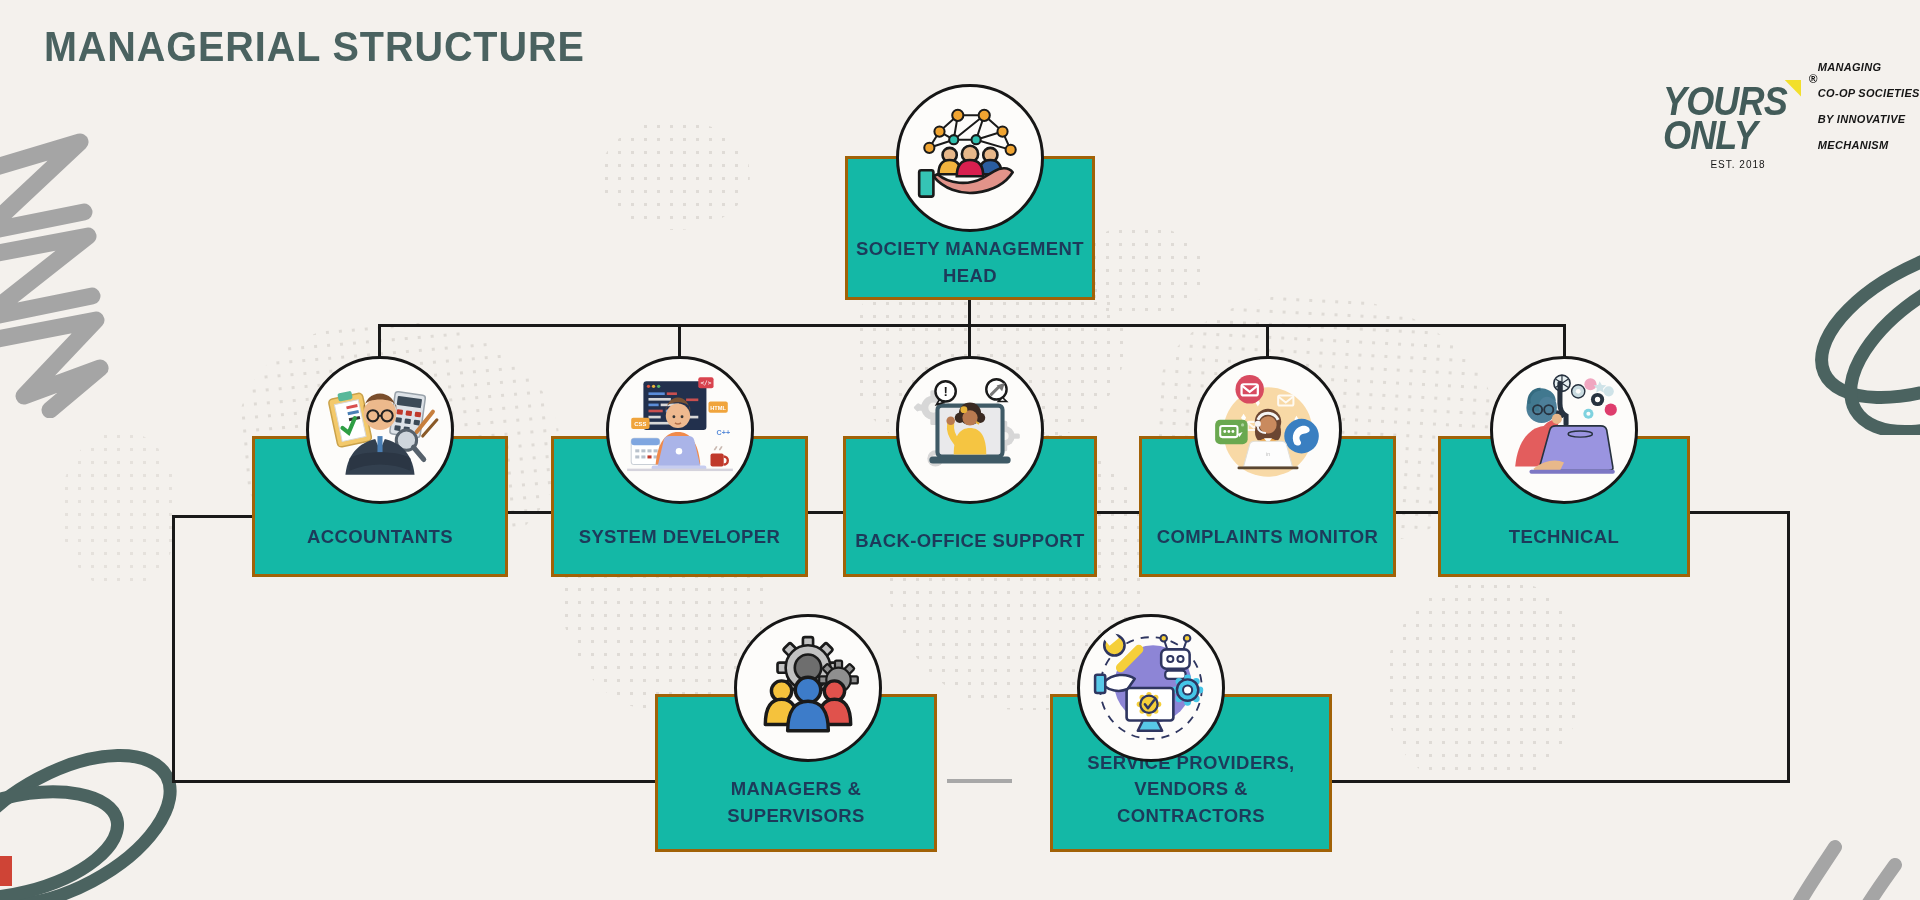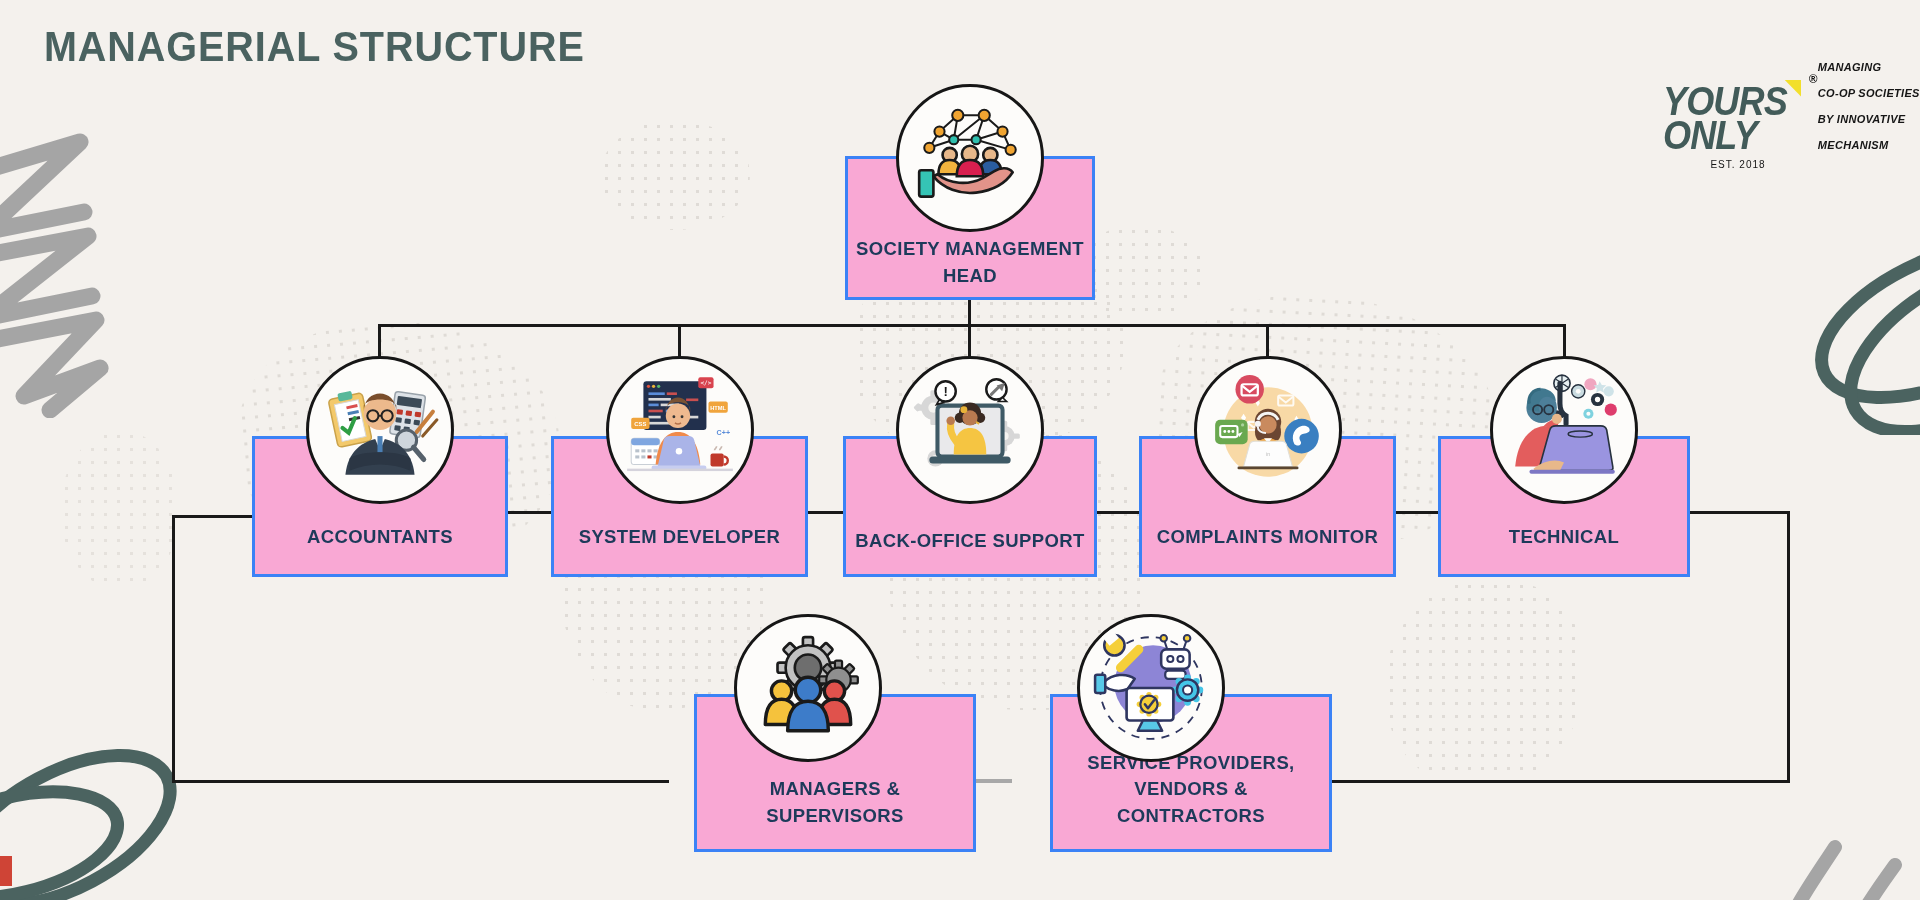--- a/index.html
+++ b/index.html
@@ -31,21 +31,21 @@
     clip-path:polygon(0 0,100% 0,100% 100%);}
   .logo-reg{position:absolute;right:-34px;top:-10px;font-size:12px;font-weight:bold;color:#111;letter-spacing:0;transform:scaleX(1.1);}
   .logo-tagline{display:flex;flex-direction:column;gap:11px;padding-top:12px;}
   .logo-tagline span{font-size:11px;font-weight:bold;color:#151515;letter-spacing:.3px;line-height:1.35;}
   .logo-est{width:150px;text-align:center;font-size:10px;font-weight:normal;color:#151515;letter-spacing:1px;margin-top:7px;}
   
   .line{position:absolute;background:#191919;z-index:1;}
   .line.gray{background:#a8a8a8;}
   
   .node-box{
-    position:absolute;z-index:2;background:#f9a8d4;border:3px solid #3b82f6;
+    position:absolute;z-index:2;background:#14b8a6;border:3px solid #a16207;
     display:flex;justify-content:center;align-items:flex-end;box-sizing:border-box;
   }
   .node-label{
     color:#1d3a5a;font-weight:bold;font-size:18.5px;letter-spacing:.4px;
     text-align:center;line-height:1.42;
   }
   
   .node-circle{
     position:absolute;z-index:3;width:148px;height:148px;border-radius:50%;
     background:#fdfcfa;border:3px solid #161616;box-sizing:border-box;
@@ -407,21 +407,21 @@
       <path d="M12 96 C14 74 24 58 40 56 C52 56 58 64 60 74 L48 96 Z" fill="#e35d5d"></path>
       <path d="M40 56 C46 50 52 48 56 50 L52 60 C48 58 44 57 40 56 Z" fill="#e35d5d"></path>
       <circle cx="53" cy="49" r="5" fill="#e8b88a"></circle>
       <path d="M36 96 L46 60 Q47 56 52 56 L96 56 Q101 56 102 60 L108 96 Q109 100 104 100 L40 100 Q35 100 36 96 Z" fill="#9a94e0" stroke="#27323f" stroke-width="1.6"></path>
       <ellipse cx="76" cy="64" rx="12" ry="3" fill="none" stroke="#27323f" stroke-width="1.4"></ellipse>
       <path d="M30 98 C40 90 52 88 60 92 L56 100 L32 102 Z" fill="#e8b88a"></path>
       <rect x="26" y="99" width="84" height="4" rx="2" fill="#7d77c4"></rect>
     </svg>
   </div>
 
-  <div class="node-box" style="left:694px;top:694px;width:282px;height:158px;padding-bottom:20px;">
+  <div class="node-box" style="left:655px;top:694px;width:282px;height:158px;padding-bottom:20px;">
     <span class="node-label" style="max-width:170px;">MANAGERS &amp; SUPERVISORS</span>
   </div>
   <div class="node-circle" style="left:734px;top:614px;">
     <svg viewBox="0 0 120 120">
       <g transform="translate(60,40)" stroke="#1a1a1a" stroke-width="2.6">
         <g fill="#c2c2c2">
           <rect x="-5" y="-30" width="10" height="12" rx="2"></rect>
           <rect x="-5" y="18" width="10" height="12" rx="2"></rect>
           <rect x="-30" y="-5" width="12" height="10" rx="2"></rect>
           <rect x="18" y="-5" width="12" height="10" rx="2"></rect>

